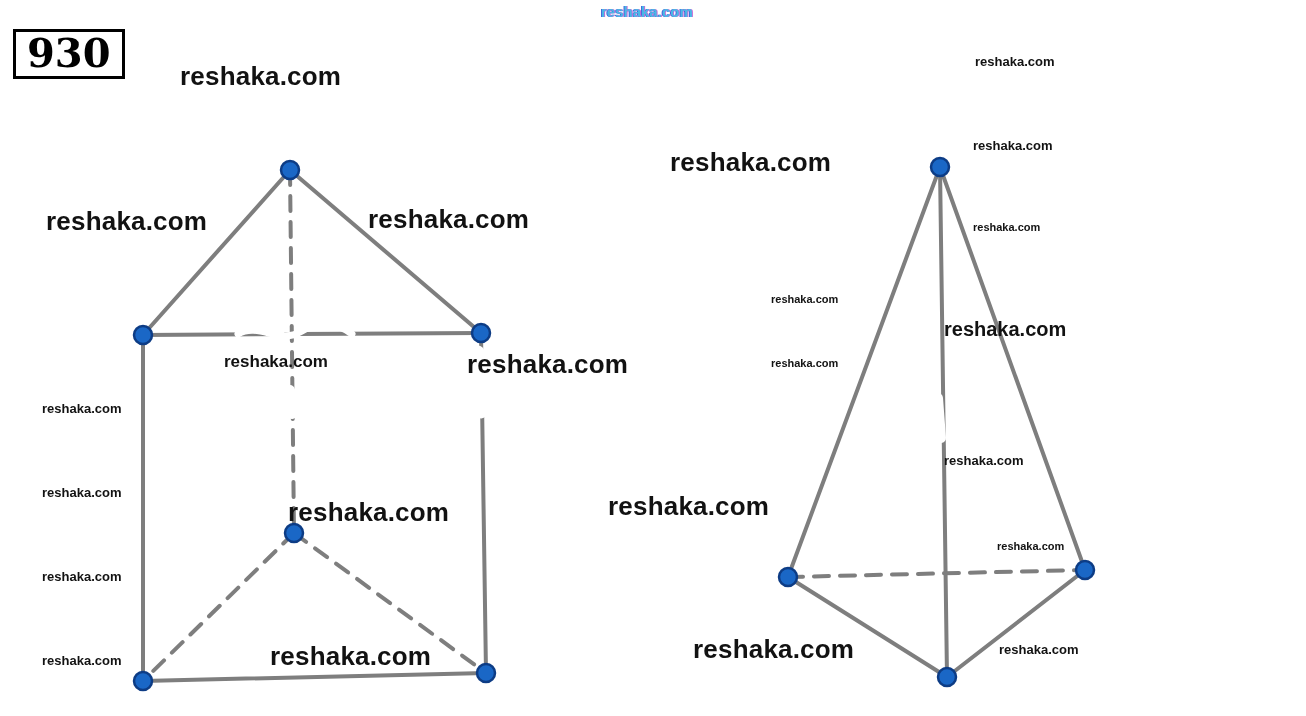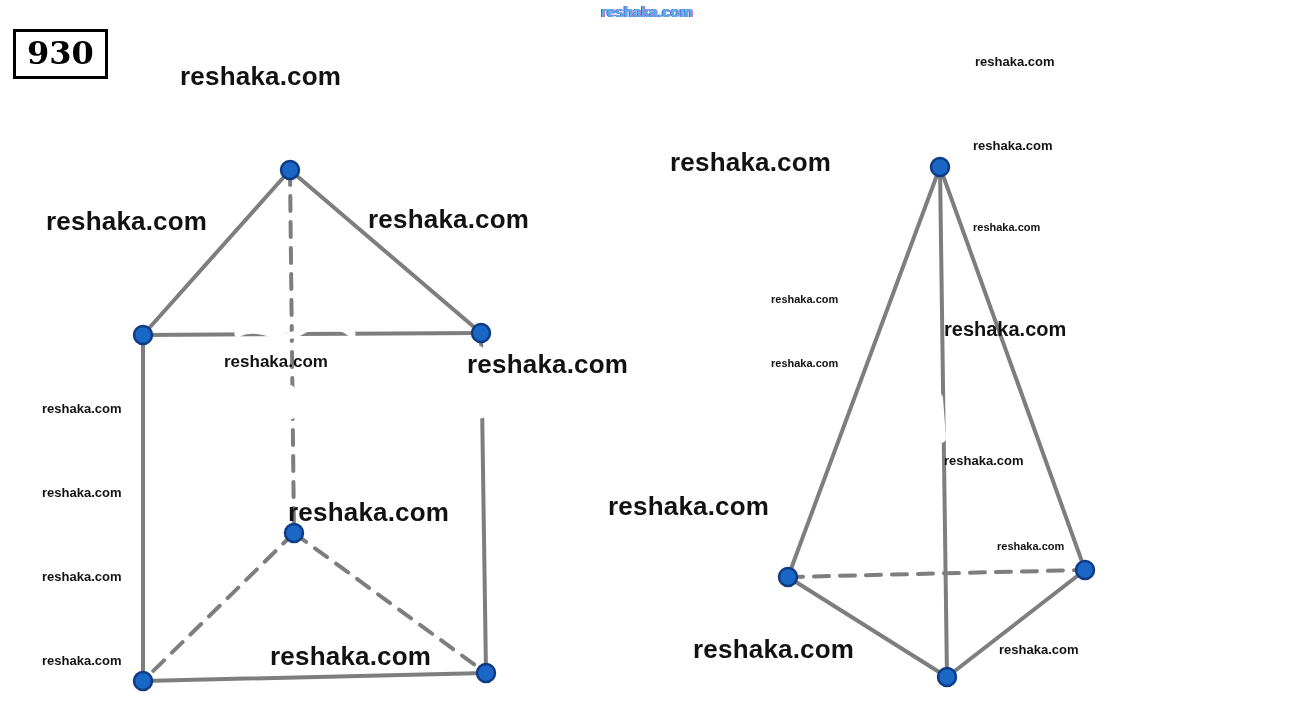--- a/index.html
+++ b/index.html
@@ -21,21 +21,21 @@
   .wm-md{font-size:17px;font-weight:700;}
   .wm-sm{font-size:13px;font-weight:600;}
   .wm-xs{font-size:11px;font-weight:600;}
   .wm-top{font-size:15px;font-weight:700;color:var(--topwm,#49b8e6);
           text-shadow:1px 0 0 #c76bd6,-1px 0 0 #3f64d8;}
   .problem-box{
     position:absolute;left:13px;top:29px;
     border:3px solid #000;background:#fff;
     padding:0 11px 2px 11px;
     font-family:"DejaVu Serif",serif;
-    font-size:32px;font-weight:700;color:#000;line-height:42px;
+    font-size:40px;font-weight:700;color:#000;line-height:42px;
   }
 </style>
 </head>
 <body>
 
 <div id="canvas">
 
   <svg id="diagram" viewBox="0 0 1306 716" xmlns="http://www.w3.org/2000/svg">
       <g>
         <line x1="290" y1="170" x2="143" y2="335" class="edge"></line>

